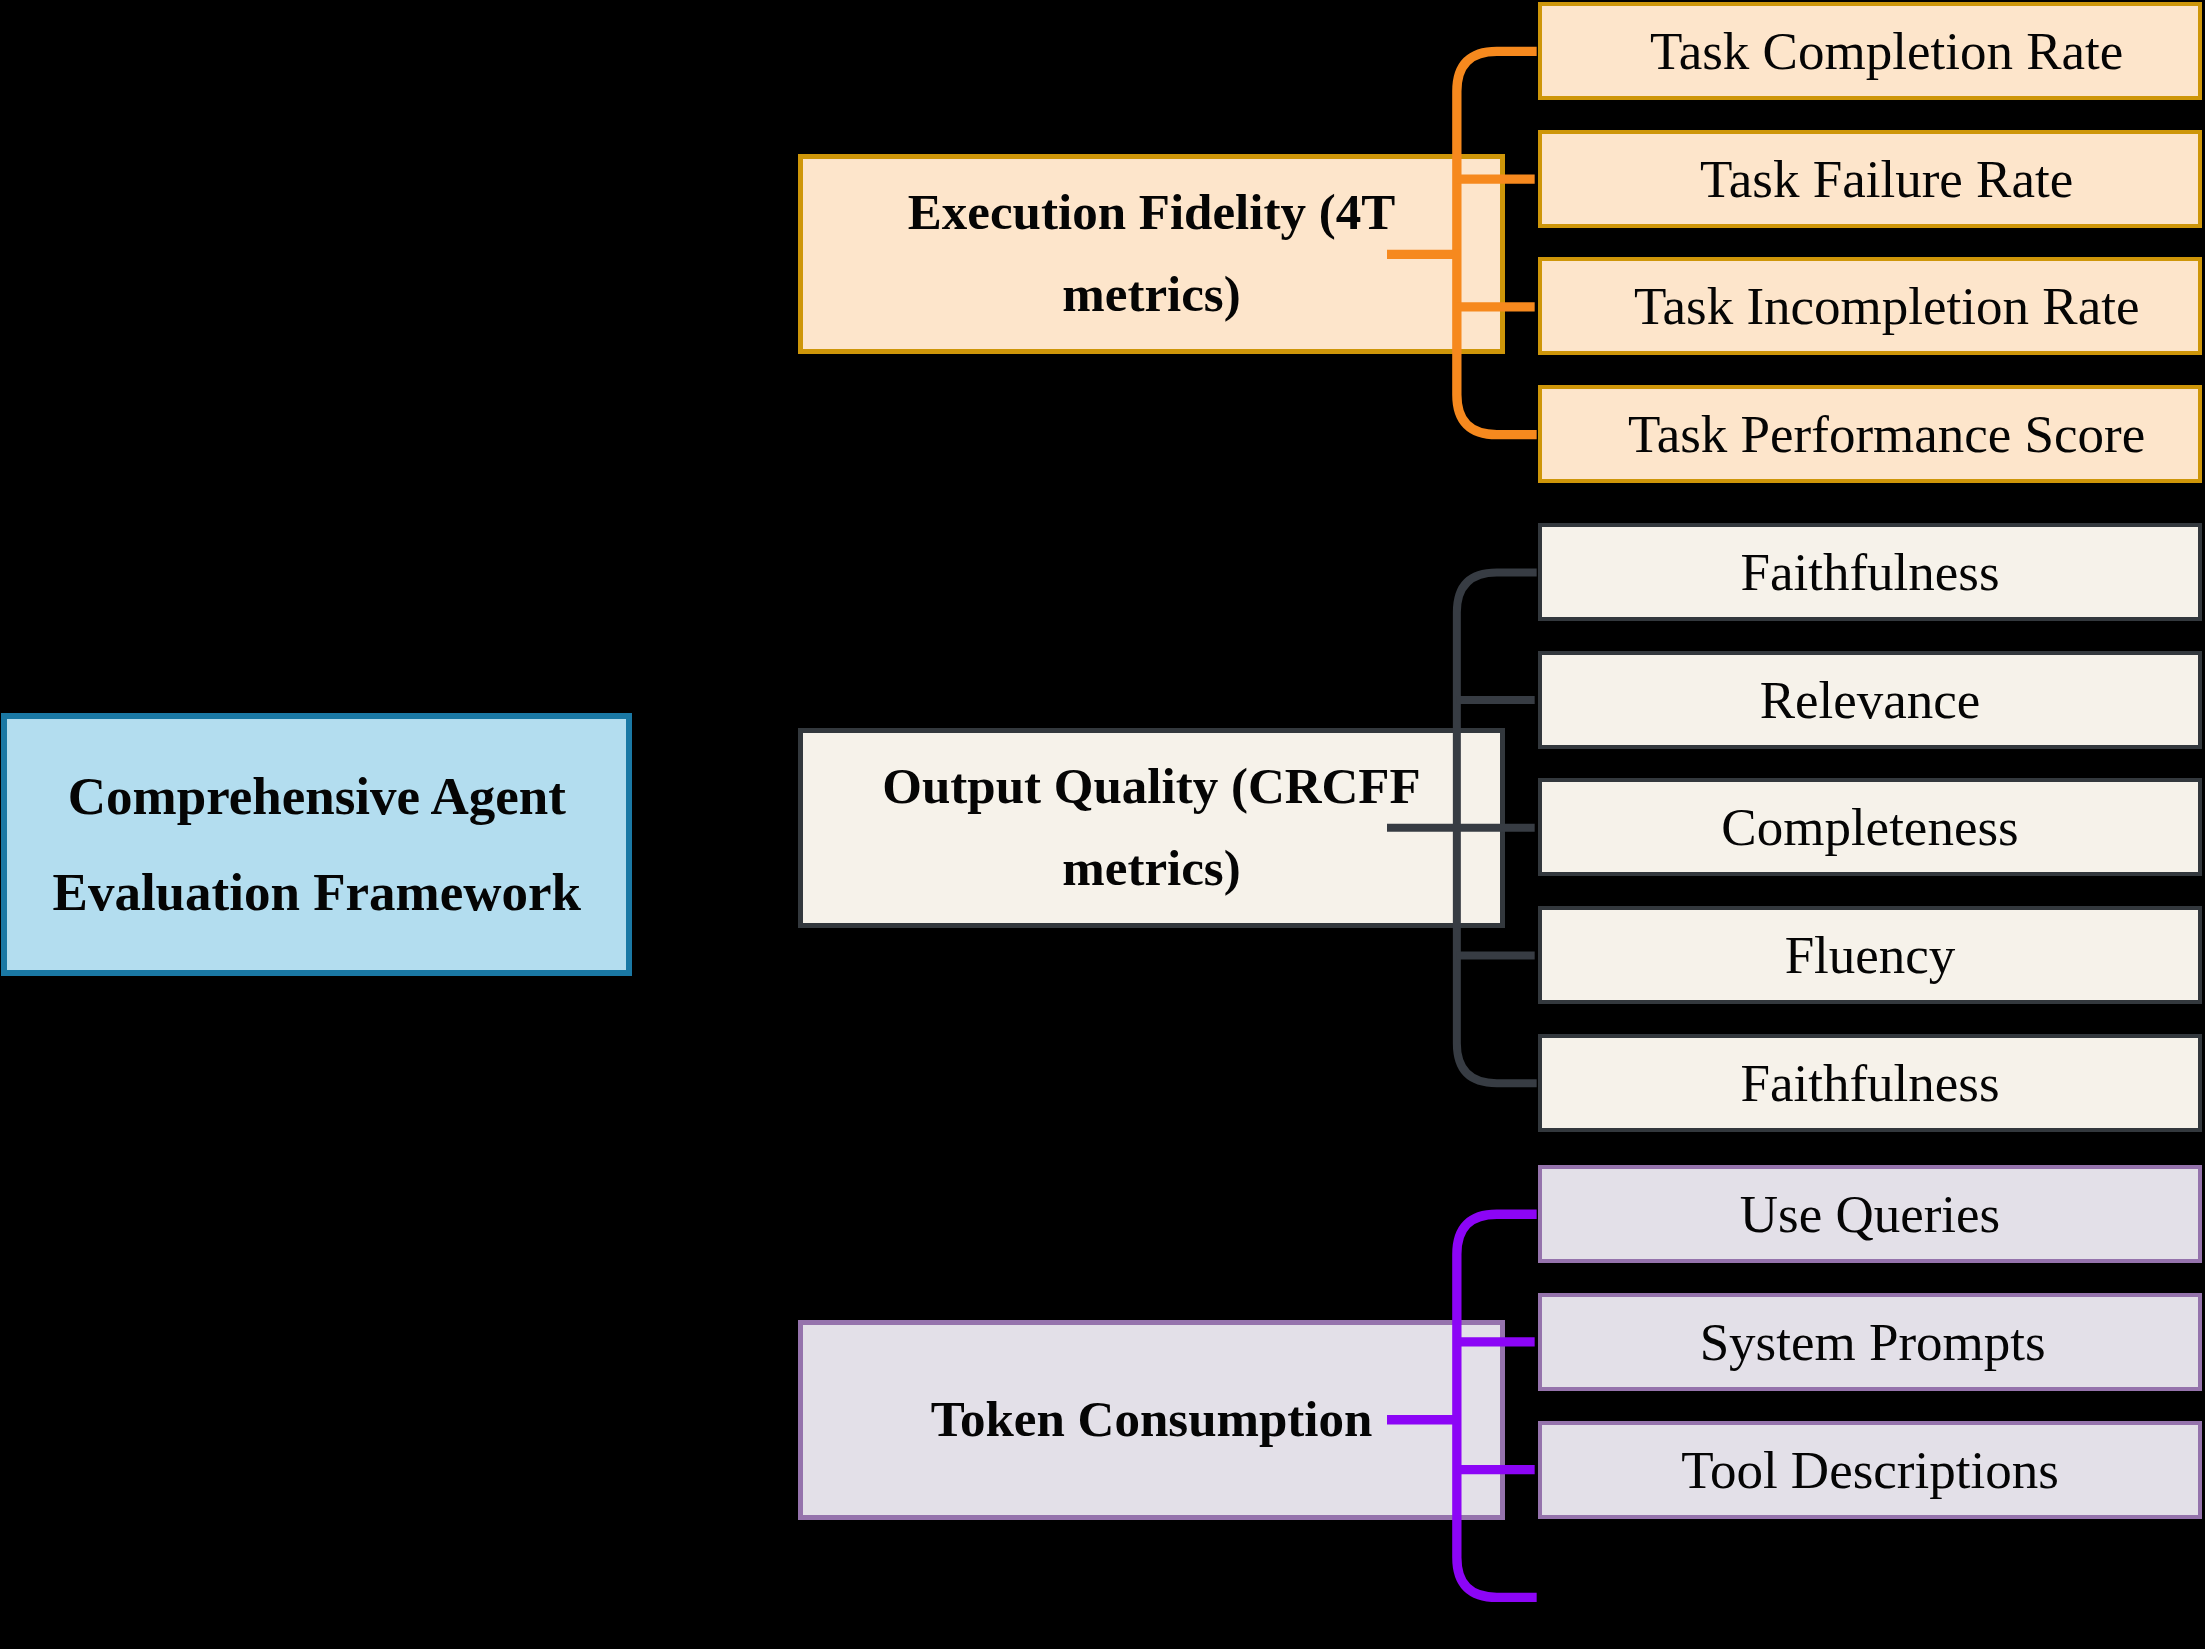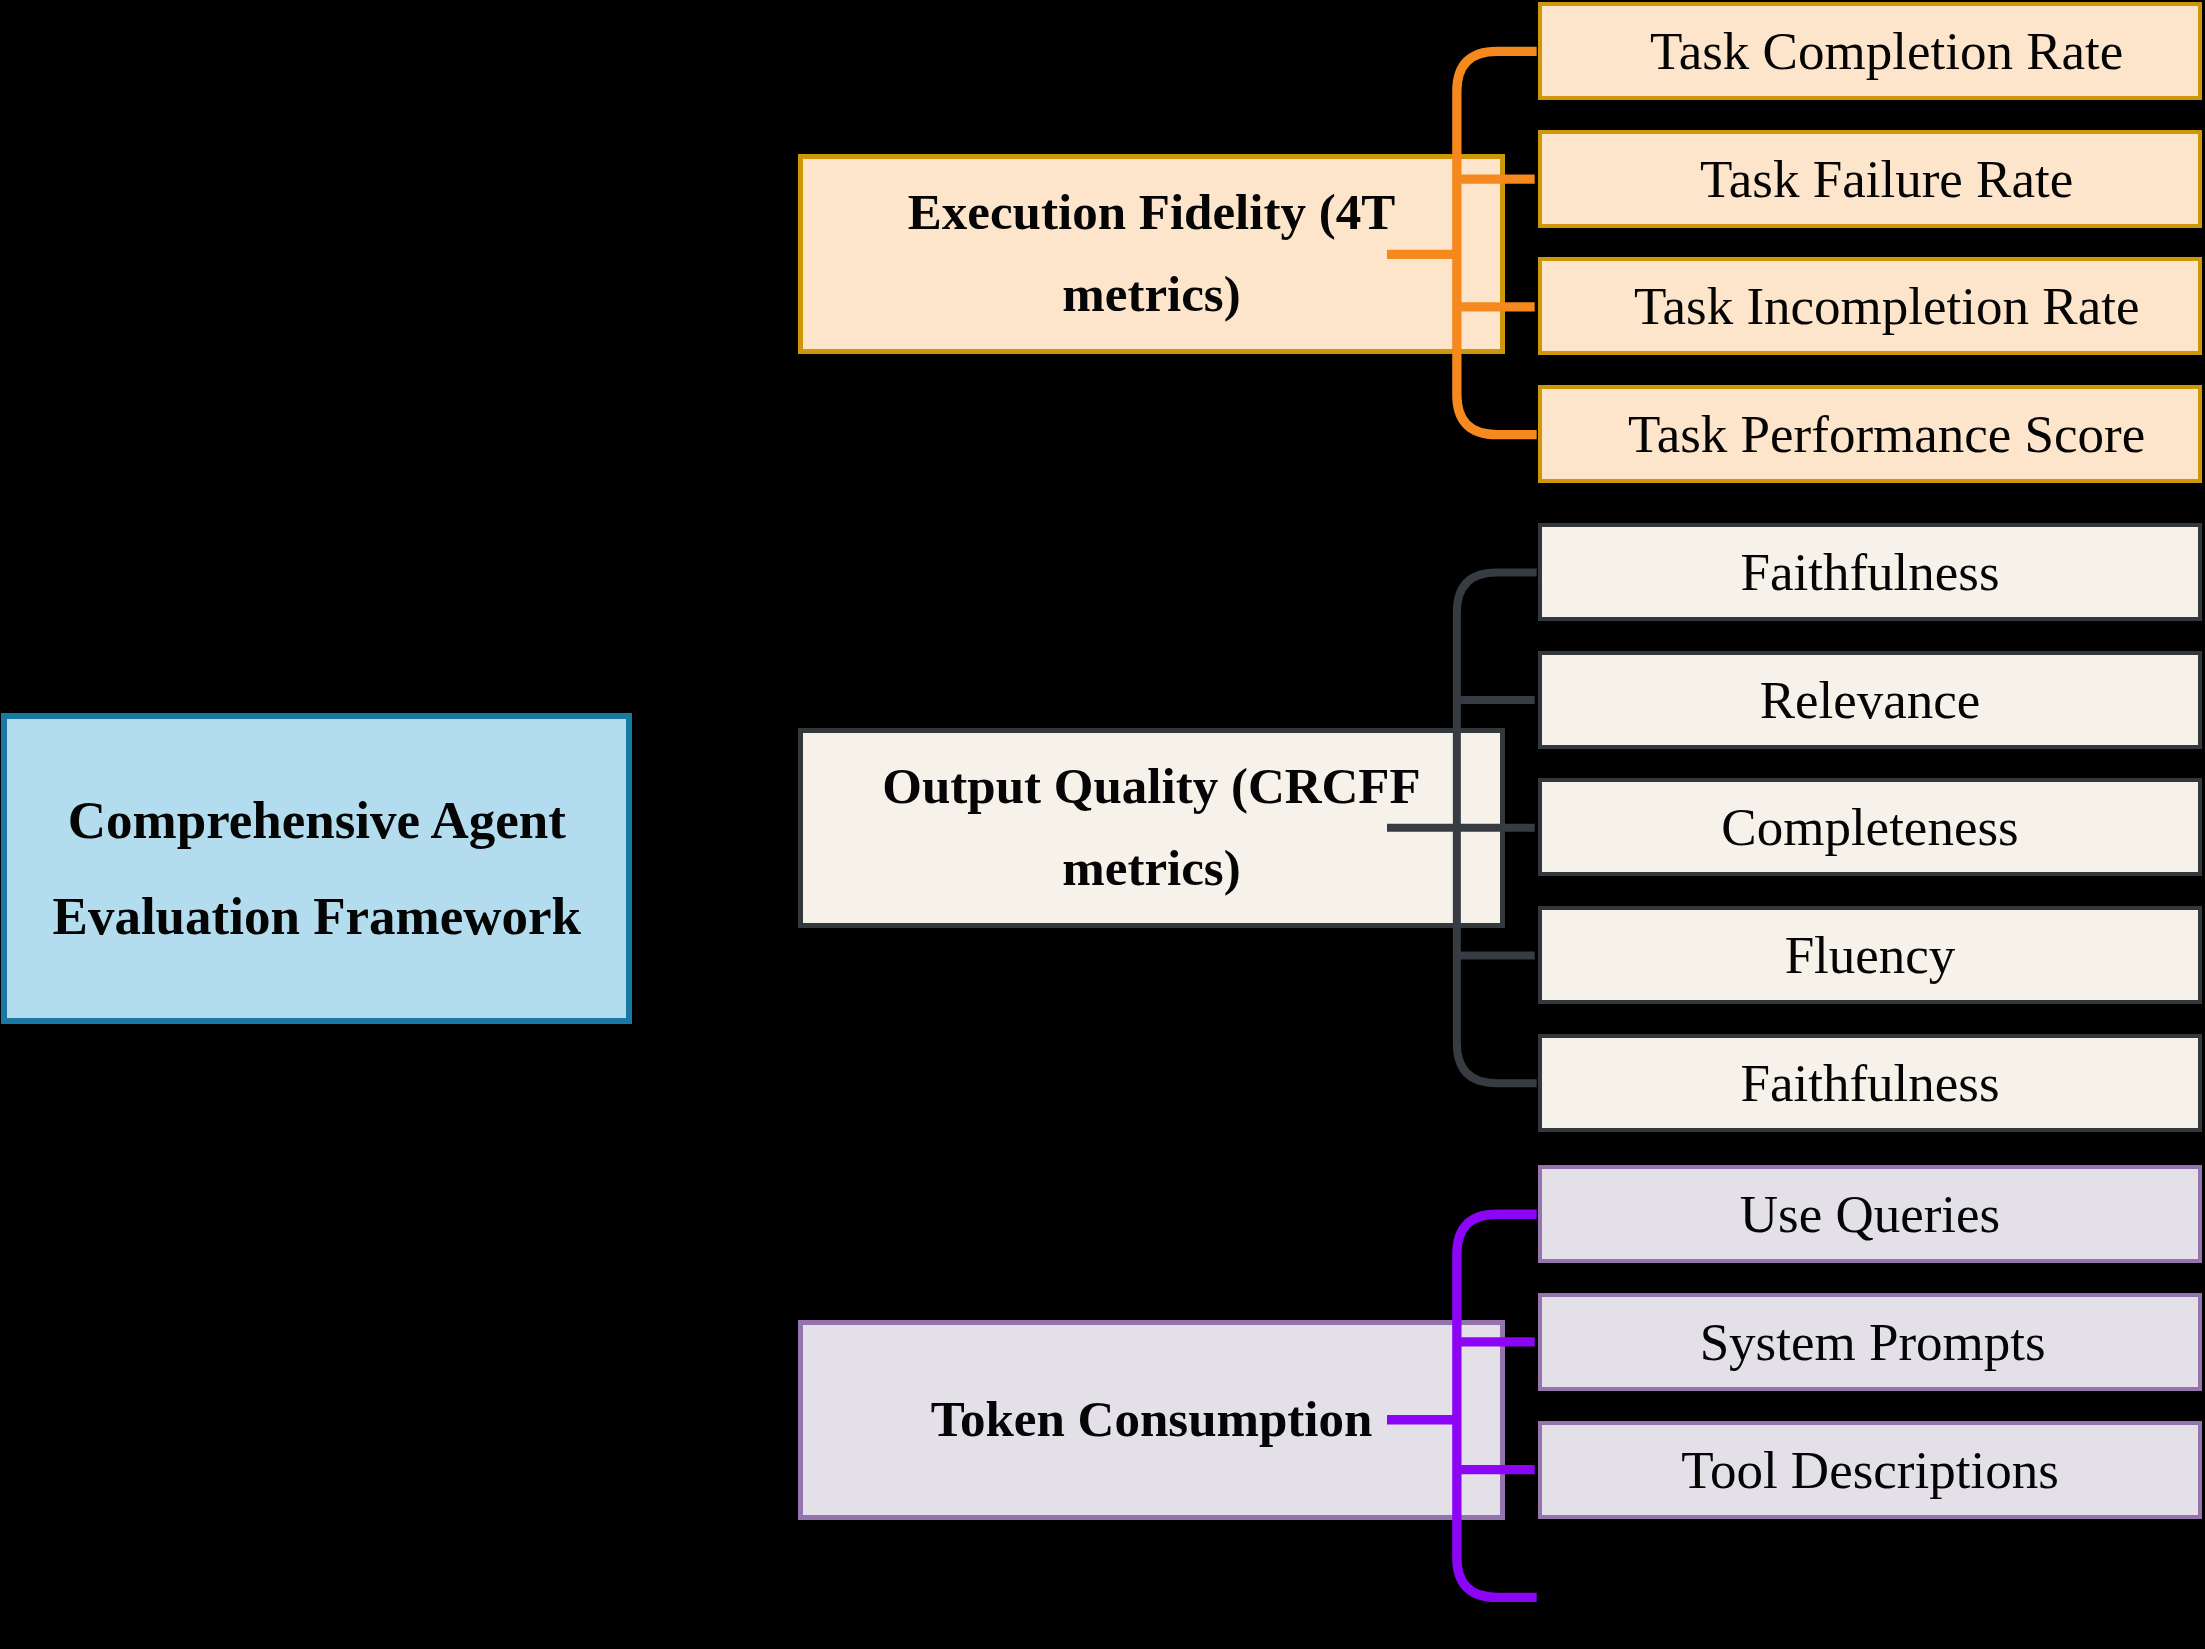--- a/index.html
+++ b/index.html
@@ -13,21 +13,21 @@
   }
   .node{
     position:absolute;
     box-sizing:border-box;
     display:flex;align-items:center;justify-content:center;
     text-align:center;
     color:#050505;
   }
   
   .root{
-    left:1.3px;top:713px;width:631px;height:311px;
+    left:1.3px;top:713px;width:631px;height:263px;
     background:var(--root-fill,#B3DDEF);
     border:6.7px solid var(--root-border,#1A78A4);
     font-weight:bold;font-size:53px;line-height:1.8;
     padding:0 2px;
   }
   
   .branch{
     left:798px;width:707px;height:200px;
     background:#eee;border:5.3px solid #888;
     font-weight:bold;font-size:51px;line-height:1.6;

